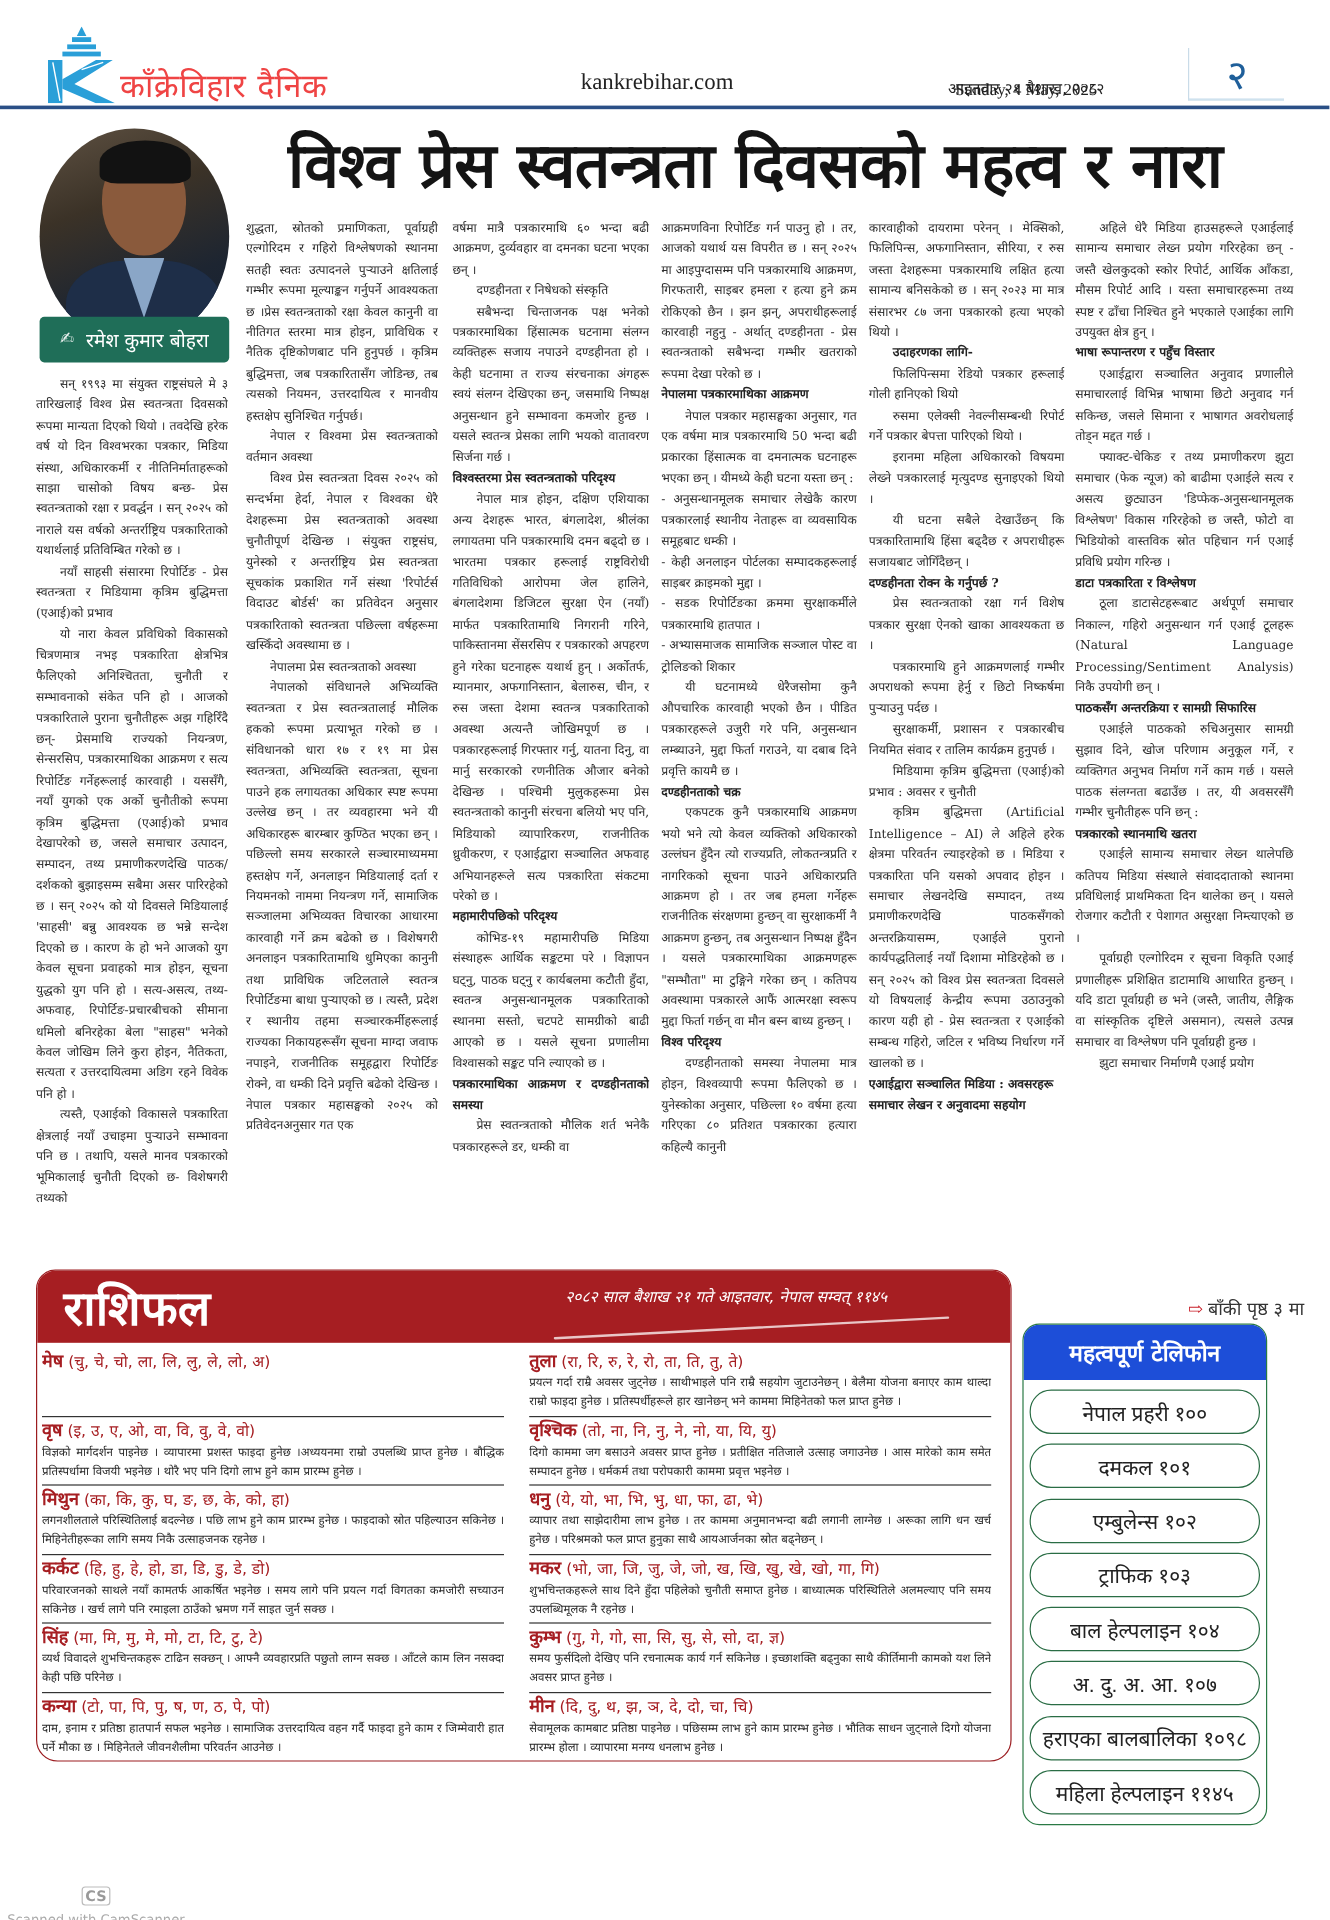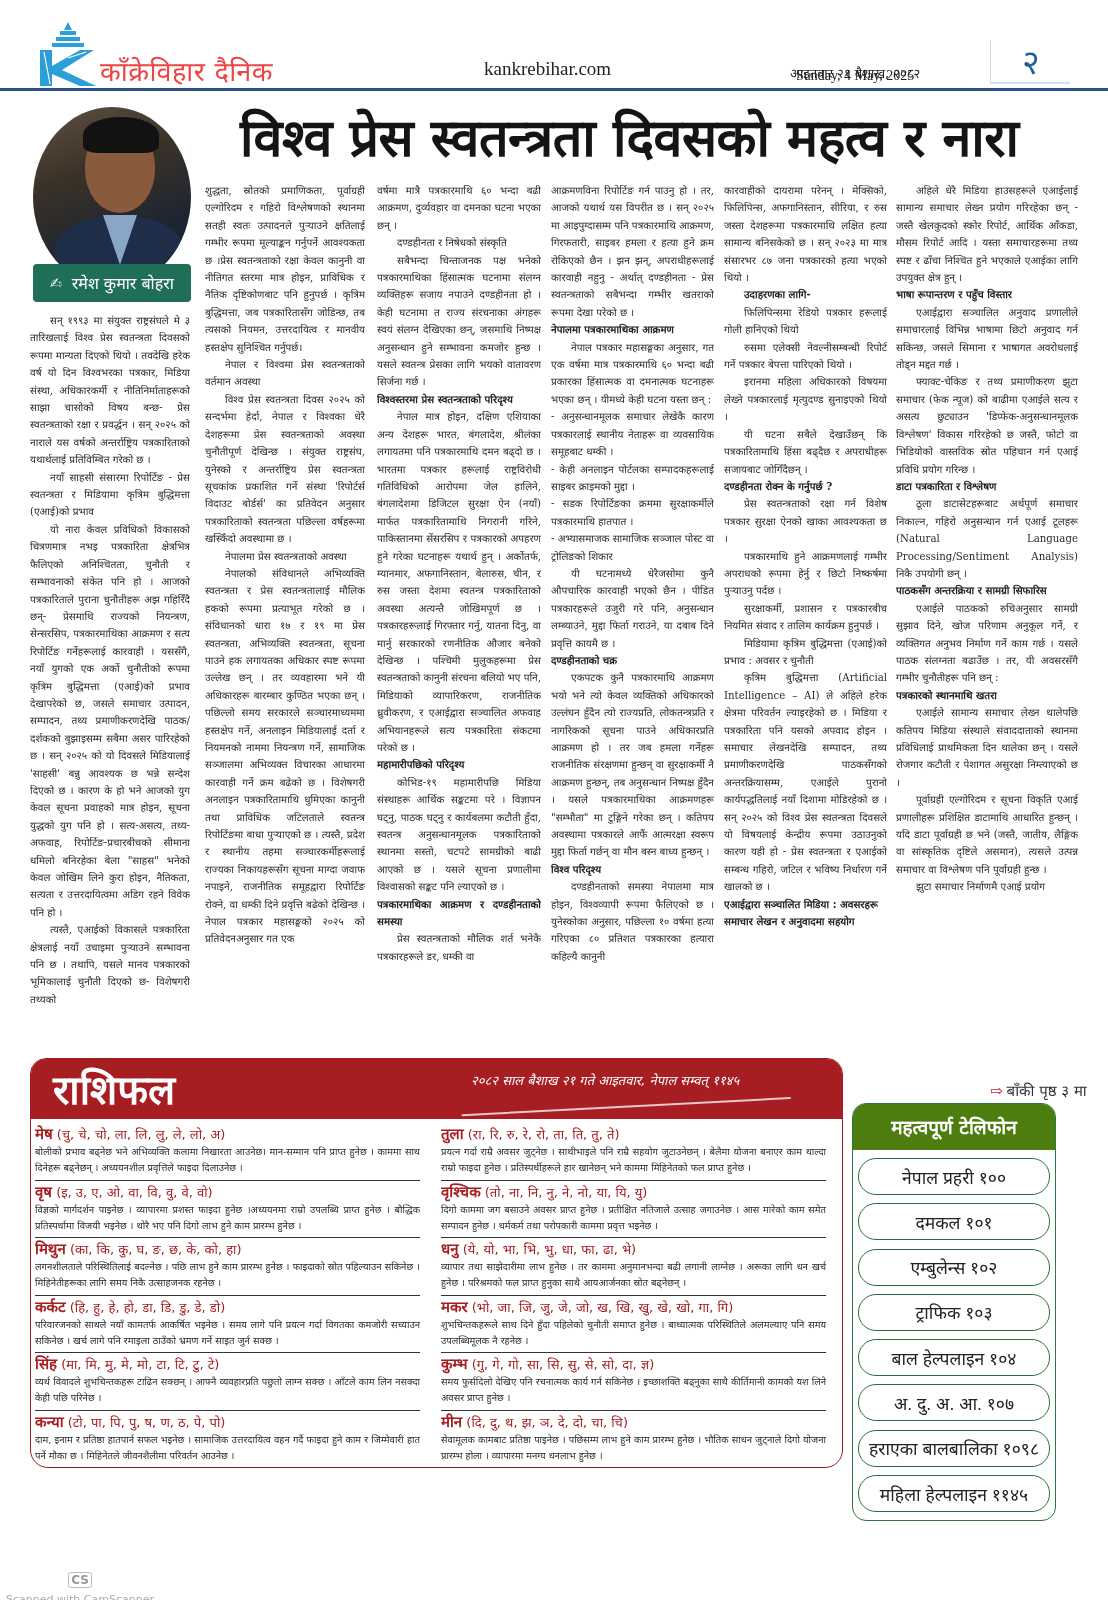--- a/index.html
+++ b/index.html
@@ -47,21 +47,21 @@
   .rashi-col.left { left: 4px; }
   .rashi-col.right { left: 410px; }
   .sign { border-bottom: 1.5px solid #333; padding: 2px 0 3px; height: 57.5px; overflow: hidden; }
   .sign:last-child { border-bottom: none; }
   .sign-head { font-family: "DejaVu Sans", sans-serif; color: #a61e22; font-size: 13px; line-height: 18px; white-space: nowrap; }
   .sign-name { font-weight: bold; font-size: 15px; }
   .sign-text { font-size: 9.6px; line-height: 16px; color: #2b2b2b; text-align: justify; }
 
   
   .phones { position: absolute; left: 852px; top: 1103px; width: 204px; height: 418px; border: 1.5px solid #2a7a45; border-radius: 14px; overflow: hidden; background: #fff; }
-  .phones-head { height: 46px; background: #4d7c0f; color: #fff; font-family: "DejaVu Sans", sans-serif; font-weight: bold; font-size: 19px; display: flex; align-items: center; justify-content: center; }
+  .phones-head { height: 46px; background: #1d4ed8; color: #fff; font-family: "DejaVu Sans", sans-serif; font-weight: bold; font-size: 19px; display: flex; align-items: center; justify-content: center; }
   .phone-list { padding: 8px 5px 0 5px; }
   .phone-item { height: 37px; margin-bottom: 8.3px; border: 1.5px solid #2a6d45; border-radius: 18px; display: flex; align-items: center; justify-content: center; font-family: Liberation Sans, sans-serif; font-size: 17.5px; color: #222; white-space: nowrap; }
 
   
   .scanner { position: absolute; left: 6px; top: 1572px; font-family: "DejaVu Sans", sans-serif; font-size: 11px; color: #aaa; display: flex; align-items: center; gap: 5px; flex-direction: column; }
   .scanner .cs { border: 1px solid #bbb; border-radius: 3px; padding: 0 2px; font-weight: bold; color: #999; font-size: 12px; }
 </style>
 </head>
 <body>
 
@@ -118,21 +118,21 @@
     <h4>विश्वस्तरमा प्रेस स्वतन्त्रताको परिदृश्य</h4>
     <p>नेपाल मात्र होइन, दक्षिण एशियाका अन्य देशहरू भारत, बंगलादेश, श्रीलंका लगायतमा पनि पत्रकारमाथि दमन बढ्दो छ । भारतमा पत्रकार हरूलाई राष्ट्रविरोधी गतिविधिको आरोपमा जेल हालिने, बंगलादेशमा डिजिटल सुरक्षा ऐन (नयाँ) मार्फत पत्रकारितामाथि निगरानी गरिने, पाकिस्तानमा सेंसरसिप र पत्रकारको अपहरण हुने गरेका घटनाहरू यथार्थ हुन् । अर्कोतर्फ, म्यानमार, अफगानिस्तान, बेलारुस, चीन, र रुस जस्ता देशमा स्वतन्त्र पत्रकारिताको अवस्था अत्यन्तै जोखिमपूर्ण छ । पत्रकारहरूलाई गिरफ्तार गर्नु, यातना दिनु, वा मार्नु सरकारको रणनीतिक औजार बनेको देखिन्छ । पश्चिमी मुलुकहरूमा प्रेस स्वतन्त्रताको कानुनी संरचना बलियो भए पनि, मिडियाको व्यापारिकरण, राजनीतिक ध्रुवीकरण, र एआईद्वारा सञ्चालित अफवाह अभियानहरूले सत्य पत्रकारिता संकटमा परेको छ ।</p>
     <h4>महामारीपछिको परिदृश्य</h4>
     <p>कोभिड-१९ महामारीपछि मिडिया संस्थाहरू आर्थिक सङ्कटमा परे । विज्ञापन घट्नु, पाठक घट्नु र कार्यबलमा कटौती हुँदा, स्वतन्त्र अनुसन्धानमूलक पत्रकारिताको स्थानमा सस्तो, चटपटे सामग्रीको बाढी आएको छ । यसले सूचना प्रणालीमा विश्वासको सङ्कट पनि ल्याएको छ ।</p>
     <h4>पत्रकारमाथिका आक्रमण र दण्डहीनताको समस्या</h4>
     <p>प्रेस स्वतन्त्रताको मौलिक शर्त भनेकै पत्रकारहरूले डर, धम्की वा</p>
   </div>
 <div class="col" id="col3" style="left:551px; top:182px; width:163px; height:920px;">
     <p style="text-indent: 0px;">आक्रमणविना रिपोर्टिङ गर्न पाउनु हो । तर, आजको यथार्थ यस विपरीत छ । सन् २०२५ मा आइपुग्दासम्म पनि पत्रकारमाथि आक्रमण, गिरफतारी, साइबर हमला र हत्या हुने क्रम रोकिएको छैन । झन झन्, अपराधीहरूलाई कारवाही नहुनु - अर्थात् दण्डहीनता - प्रेस स्वतन्त्रताको सबैभन्दा गम्भीर खतराको रूपमा देखा परेको छ ।</p>
     <h4>नेपालमा पत्रकारमाथिका आक्रमण</h4>
-    <p>नेपाल पत्रकार महासङ्घका अनुसार, गत एक वर्षमा मात्र पत्रकारमाथि ६० भन्दा बढी प्रकारका हिंसात्मक वा दमनात्मक घटनाहरू भएका छन् । यीमध्ये केही घटना यस्ता छन् :</p>
+    <p>नेपाल पत्रकार महासङ्घका अनुसार, गत एक वर्षमा मात्र पत्रकारमाथि 50 भन्दा बढी प्रकारका हिंसात्मक वा दमनात्मक घटनाहरू भएका छन् । यीमध्ये केही घटना यस्ता छन् :</p>
     <p style="text-indent: 0px;">- अनुसन्धानमूलक समाचार लेखेकै कारण पत्रकारलाई स्थानीय नेताहरू वा व्यवसायिक समूहबाट धम्की ।</p>
     <p style="text-indent: 0px;">- केही अनलाइन पोर्टलका सम्पादकहरूलाई साइबर क्राइमको मुद्दा ।</p>
     <p style="text-indent: 0px;">- सडक रिपोर्टिङका क्रममा सुरक्षाकर्मीले पत्रकारमाथि हातपात ।</p>
     <p style="text-indent: 0px;">- अभ्यासमाजक सामाजिक सञ्जाल पोस्ट वा ट्रोलिङको शिकार</p>
     <p>यी घटनामध्ये धेरैजसोमा कुनै औपचारिक कारवाही भएको छैन । पीडित पत्रकारहरूले उजुरी गरे पनि, अनुसन्धान लम्ब्याउने, मुद्दा फिर्ता गराउने, या दबाब दिने प्रवृत्ति कायमै छ ।</p>
     <h4>दण्डहीनताको चक्र</h4>
     <p>एकपटक कुनै पत्रकारमाथि आक्रमण भयो भने त्यो केवल व्यक्तिको अधिकारको उल्लंघन हुँदैन त्यो राज्यप्रति, लोकतन्त्रप्रति र नागरिकको सूचना पाउने अधिकारप्रति आक्रमण हो । तर जब हमला गर्नेहरू राजनीतिक संरक्षणमा हुन्छन् वा सुरक्षाकर्मी नै आक्रमण हुन्छन्, तब अनुसन्धान निष्पक्ष हुँदैन । यसले पत्रकारमाथिका आक्रमणहरू "सम्भौता" मा टुङ्गिने गरेका छन् । कतिपय अवस्थामा पत्रकारले आफैं आत्मरक्षा स्वरूप मुद्दा फिर्ता गर्छन् वा मौन बस्न बाध्य हुन्छन् ।</p>
     <h4>विश्व परिदृश्य</h4>
     <p>दण्डहीनताको समस्या नेपालमा मात्र होइन, विश्वव्यापी रूपमा फैलिएको छ । युनेस्कोका अनुसार, पछिल्ला १० वर्षमा हत्या गरिएका ८० प्रतिशत पत्रकारका हत्यारा कहिल्यै कानुनी</p>
   </div>
@@ -173,21 +173,20 @@
 
 <div class="rashi">
   <div class="rashi-head">
     <div class="rashi-title">राशिफल</div>
     <div class="rashi-date">२०८२ साल बैशाख २१ गते आइतवार, नेपाल सम्वत् ११४५</div>
     <div class="rashi-date-line"></div>
   </div>
   <div class="rashi-col left" id="rashi-left">
       <div class="sign">
         <div class="sign-head"><span class="sign-name">मेष</span><span> (चु, चे, चो, ला, लि, लु, ले, लो, अ)</span></div>
-        <div class="sign-text">बोलीको प्रभाव बढ्नेछ भने अभिव्यक्ति कलामा निखारता आउनेछ। मान-सम्मान पनि प्राप्त हुनेछ । काममा साथ दिनेहरू बढ्नेछन् । अध्ययनशील प्रवृत्तिले फाइदा दिलाउनेछ ।</div>
       </div>
       <div class="sign">
         <div class="sign-head"><span class="sign-name">वृष</span><span> (इ, उ, ए, ओ, वा, वि, वु, वे, वो)</span></div>
         <div class="sign-text">विज्ञको मार्गदर्शन पाइनेछ । व्यापारमा प्रशस्त फाइदा हुनेछ ।अध्ययनमा राम्रो उपलब्धि प्राप्त हुनेछ । बौद्धिक प्रतिस्पर्धामा विजयी भइनेछ । थोरै भए पनि दिगो लाभ हुने काम प्रारम्भ हुनेछ ।</div>
       </div>
       <div class="sign">
         <div class="sign-head"><span class="sign-name">मिथुन</span><span> (का, कि, कु, घ, ङ, छ, के, को, हा)</span></div>
         <div class="sign-text">लगनशीलताले परिस्थितिलाई बदल्नेछ । पछि लाभ हुने काम प्रारम्भ हुनेछ । फाइदाको स्रोत पहिल्याउन सकिनेछ । मिहिनेतीहरूका लागि समय निकै उत्साहजनक रहनेछ ।</div>
       </div>
       <div class="sign">

